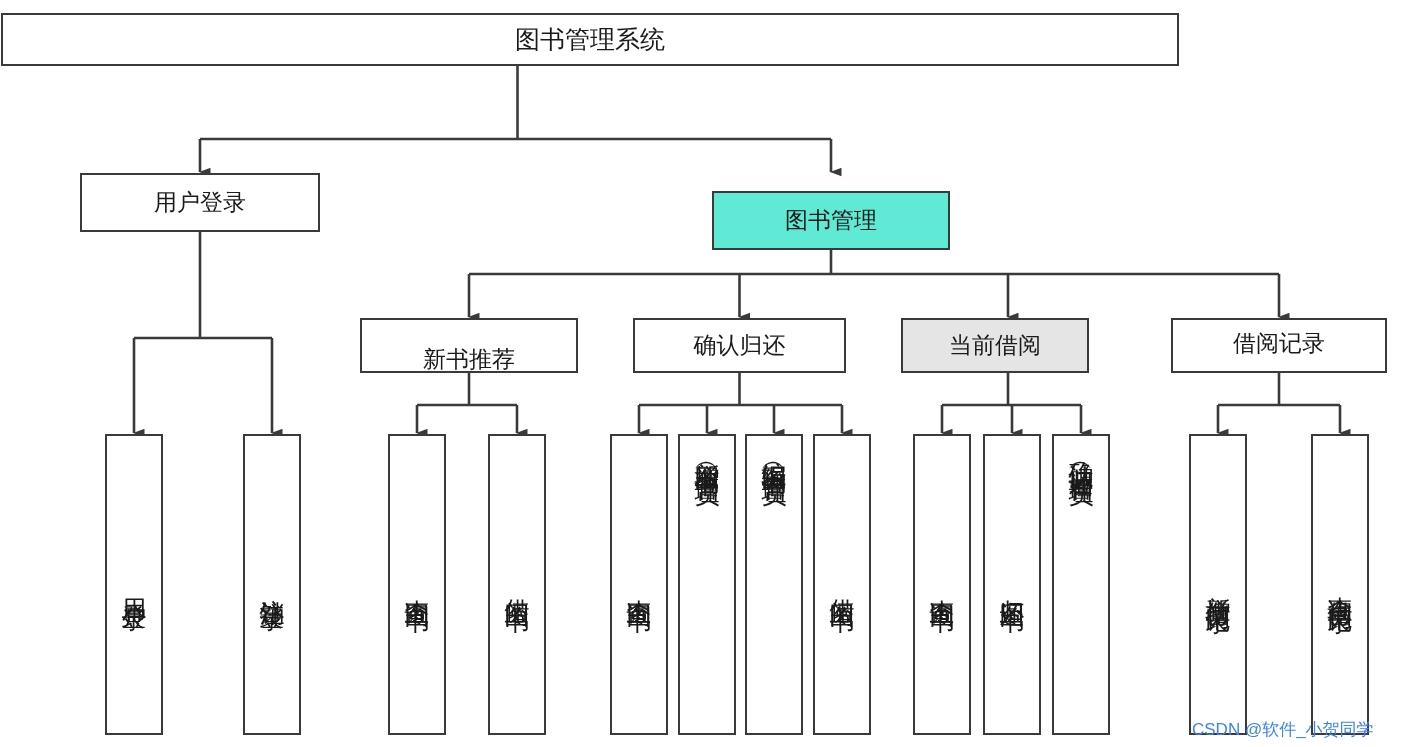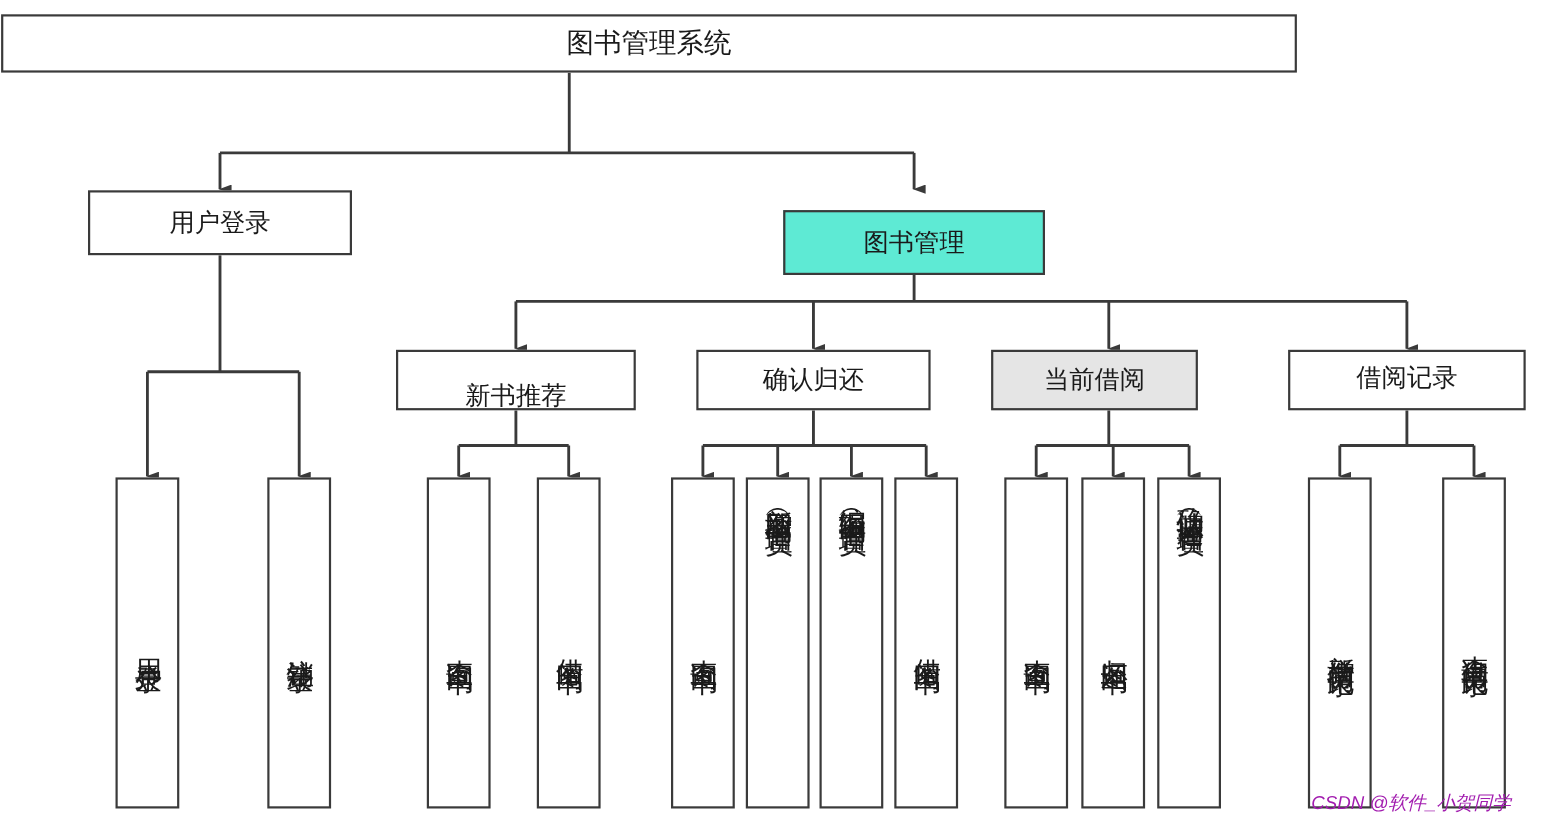--- a/index.html
+++ b/index.html
@@ -166,14 +166,14 @@
       <div class="node-box lvl3 leaf" style="left: 1052px; top: 434px; width: 58px; height: 301px; border-color: rgb(58, 58, 58); background: rgb(255, 255, 255);">
         <span class="node-label" style="color: rgb(26, 26, 26);">确认归还（管理员）</span>
       </div>
       <div class="node-box lvl3 leaf leaf-center" style="left: 1189px; top: 434px; width: 58px; height: 301px; border-color: rgb(58, 58, 58); background: rgb(255, 255, 255);">
         <span class="node-label" style="color: rgb(26, 26, 26);">新增借阅记录</span>
       </div>
       <div class="node-box lvl3 leaf leaf-center" style="left: 1311px; top: 434px; width: 58px; height: 301px; border-color: rgb(58, 58, 58); background: rgb(255, 255, 255);">
         <span class="node-label" style="color: rgb(26, 26, 26);">查询借阅记录</span>
       </div>
     </div>
-  <div class="watermark" style="left: 1192px; top: 718px; color: #a21caf; font-style: italic;">CSDN @软件_小贺同学</div>
+  <div class="watermark" style="left: 1192px; top: 718px; color: #3b82f6;">CSDN @软件_小贺同学</div>
 </div>
 
 </body></html>

